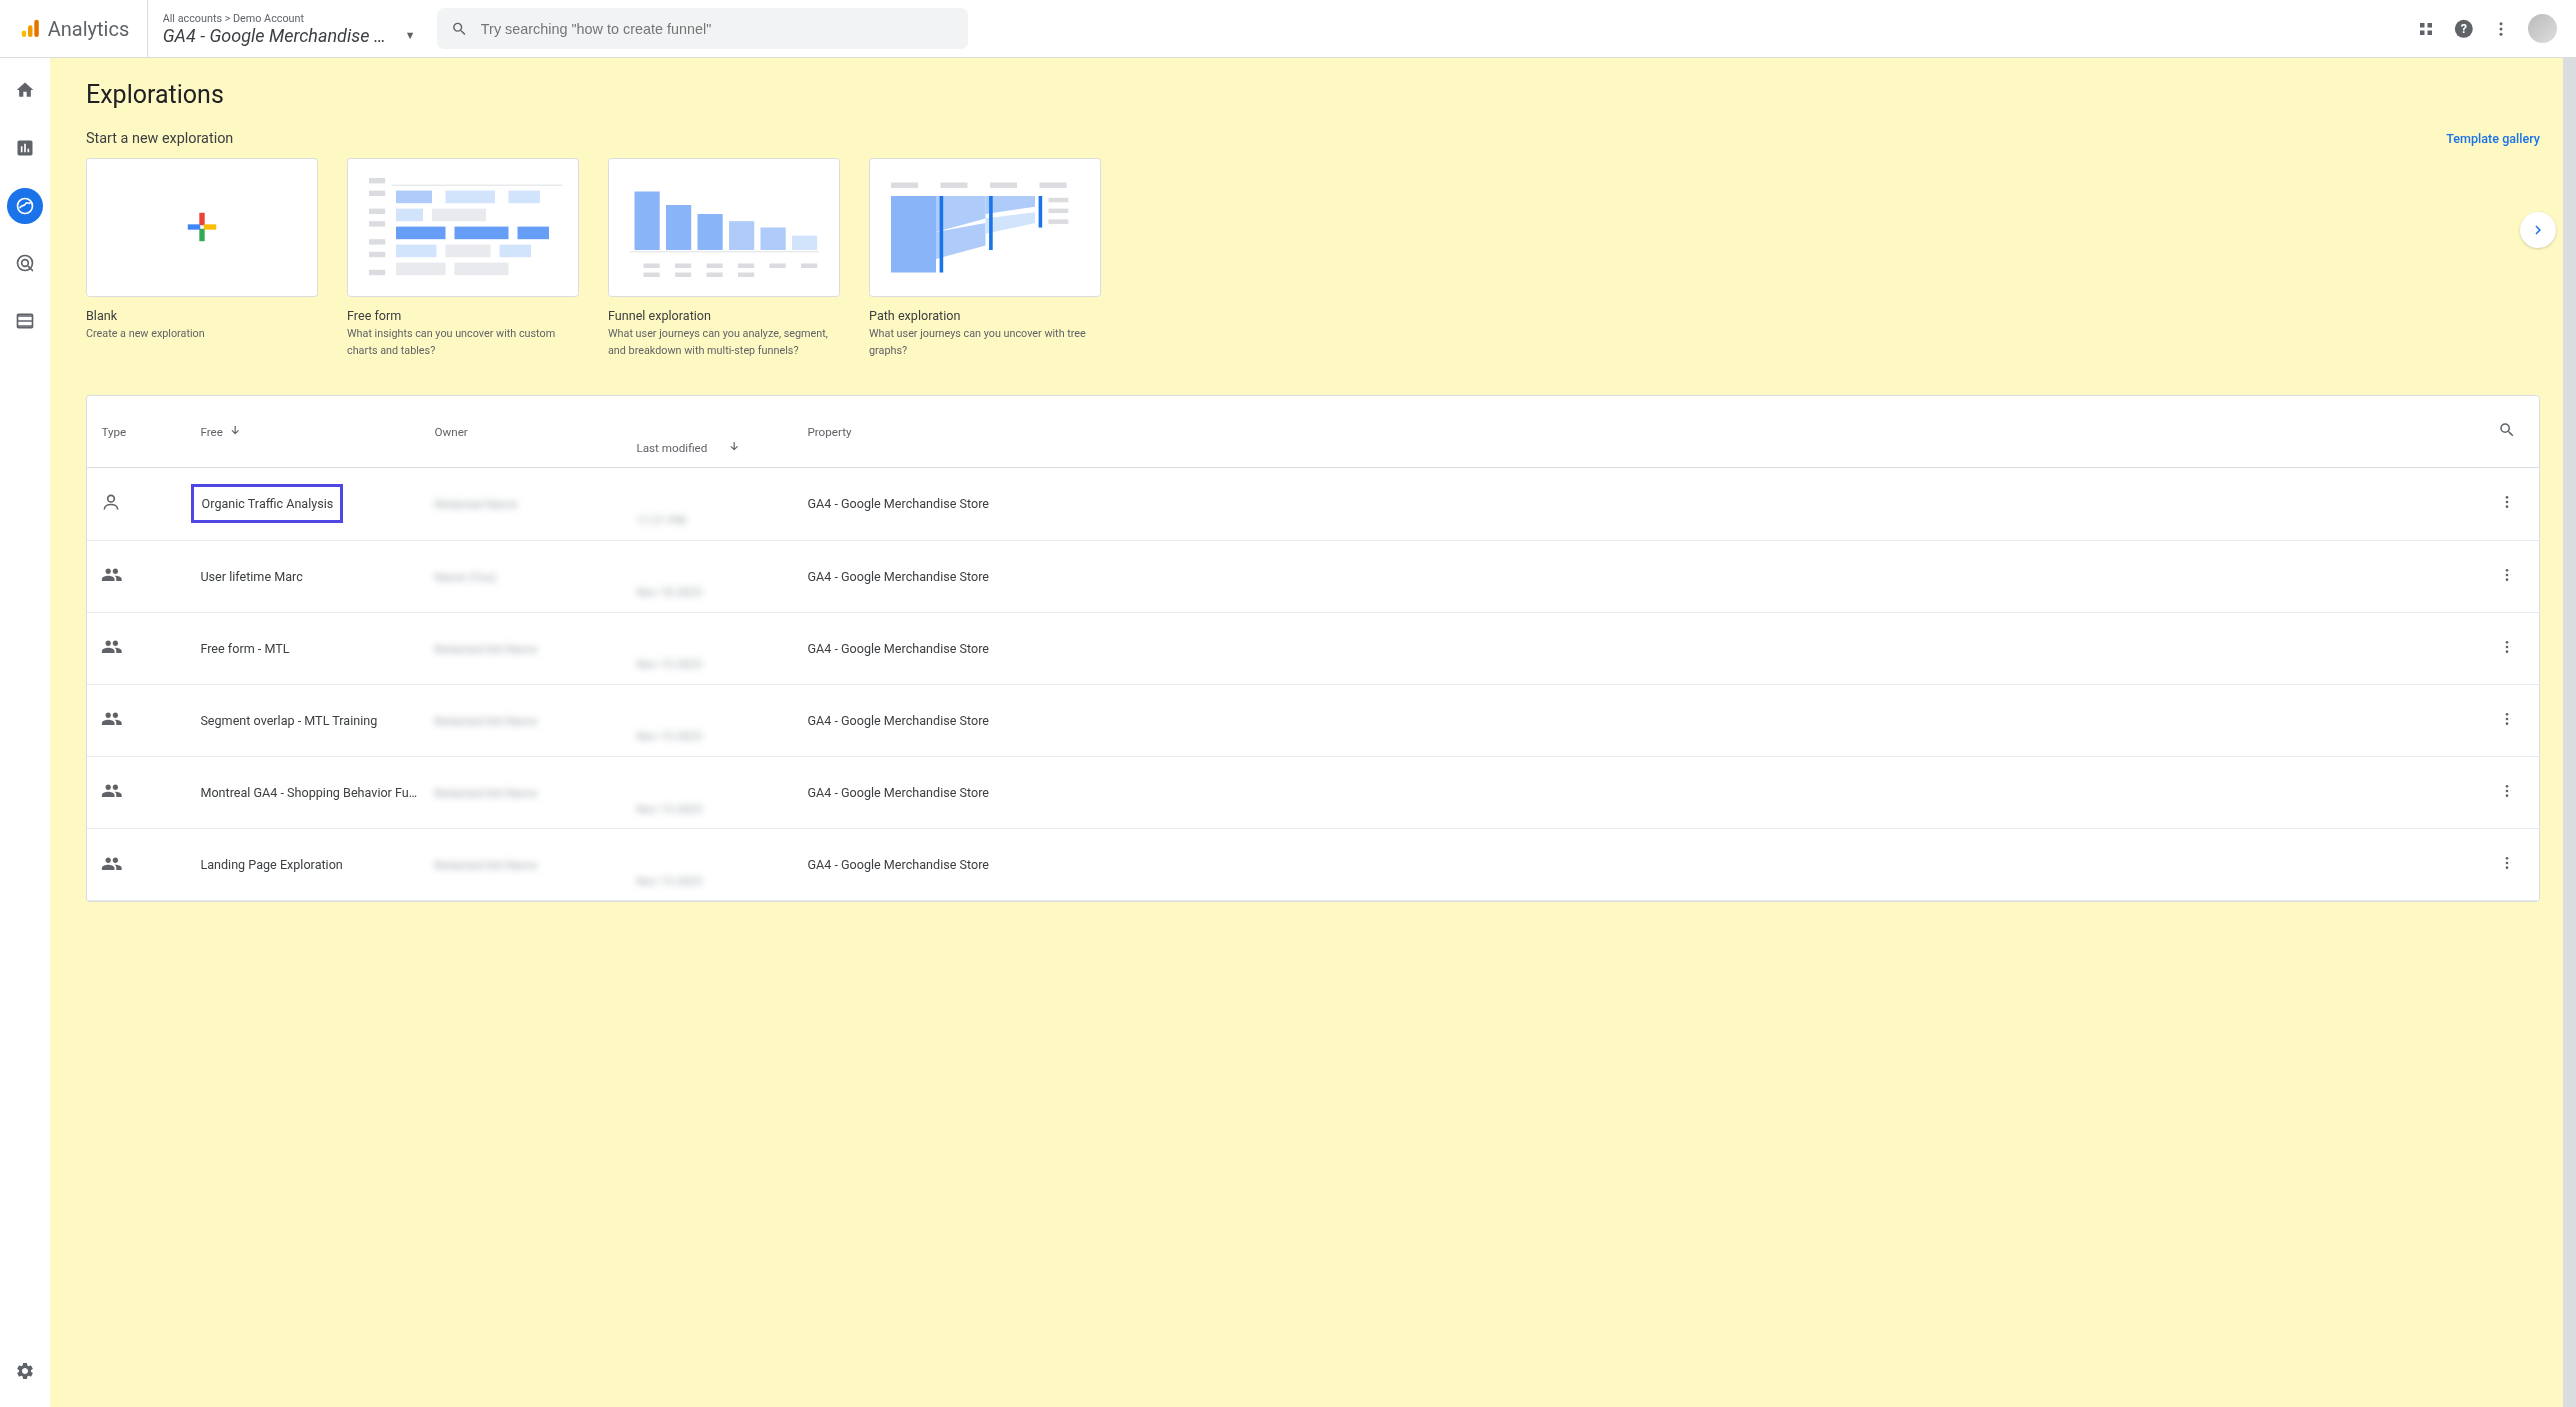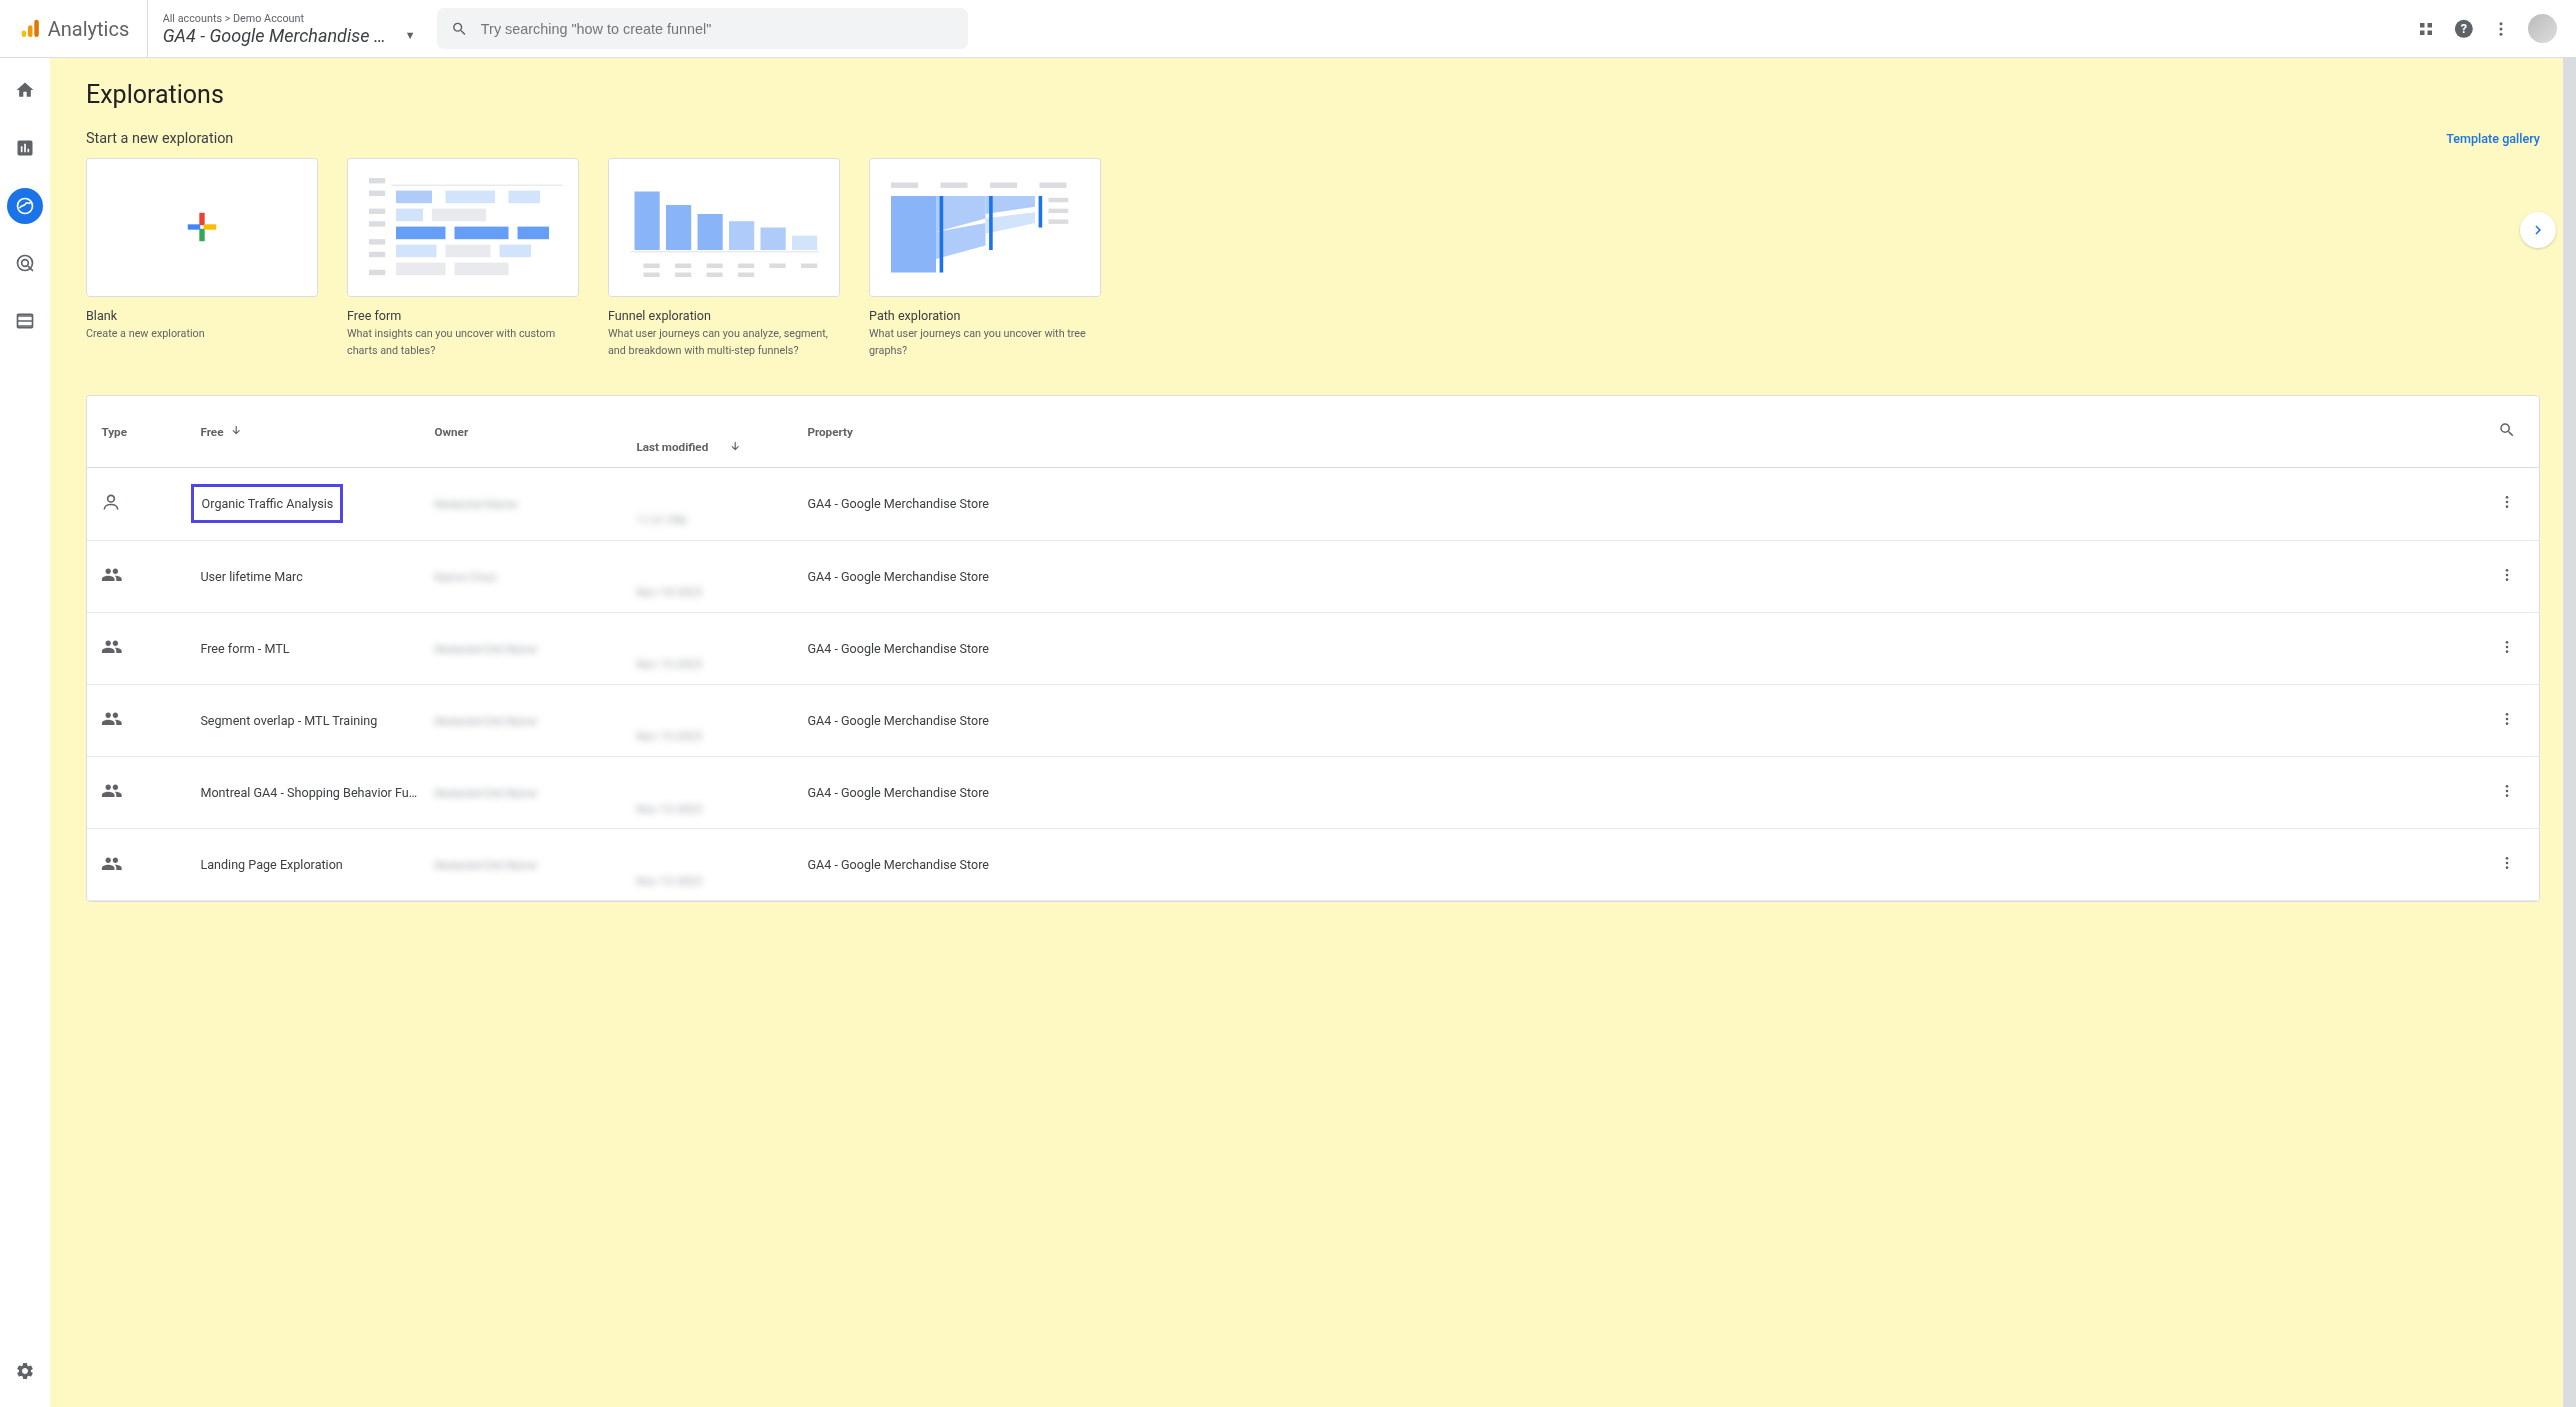--- a/index.html
+++ b/index.html
@@ -38,26 +38,26 @@
     
     .templates-row { display: flex; gap: 29px; margin-bottom: 36px; position: relative; }
     .template-card { width: 232px; }
     .template-thumb { width: 232px; height: 139px; background: #fff; border: 0.9px solid #dadce0; border-radius: 3.6px; display: flex; align-items: center; justify-content: center; margin-bottom: 10.8px; position: relative; cursor: pointer; overflow:hidden; }
     .template-name { font-size: 12.6px; color: #3c4043; margin-bottom: 3.6px; }
     .template-desc { font-size: 10.8px; color: #5f6368; line-height: 1.5; }
     .next-arrow { position: absolute; right: -16px; top: 54px; width: 36px; height: 36px; background: #fff; border-radius: 50%; box-shadow: 0 0.9px 2.7px rgba(0,0,0,0.2); display: flex; align-items: center; justify-content: center; color: #1a73e8; cursor: pointer; z-index: 5; }
 
     
     .table-wrap { background: #fff; border: 0.9px solid #dadce0; border-radius: 3.6px; }
-    .table-header { display: flex; align-items: center; padding: 12.6px 14.4px; border-bottom: 0.9px solid #dadce0; font-size: 11.7px; color: #5f6368; font-weight: 700; }
+    .table-header { display: flex; align-items: center; padding: 12.6px 14.4px; border-bottom: 0.9px solid #dadce0; font-size: 11.7px; color: #5f6368; font-weight: 400; }
     .table-row { display: flex; align-items: center; padding: 12.6px 14.4px; border-bottom: 0.9px solid #e8eaed; font-size: 12.6px; color: #3c4043; }
     .col-type { width: 99px; }
     .col-name { width: 234px; display: flex; align-items: center; gap: 5.4px; }
     .col-owner { width: 202px; }
-    .col-modified { width: 171px; display: flex; align-items: flex-start; gap: 20px; margin-top: 32px;}
+    .col-modified { width: 171px; display: flex; align-items: flex-end; gap: 20px; margin-top: 32px;}
     .col-property { flex: 1; }
     .col-actions { width: 36px; text-align: center; }
     .blurred { filter: blur(3.6px); color: #9aa0a6; font-size: 11.7px; }
     .highlighted { border: 3.6px solid #4f46e5; padding: 9px 7.2px; margin-left: -9px; }
     .type-icon { color: #5f6368; }
     .more-vert { cursor: pointer; color: #5f6368; font-size: 18px; }
     
   </style>
 </head>
 <body>

